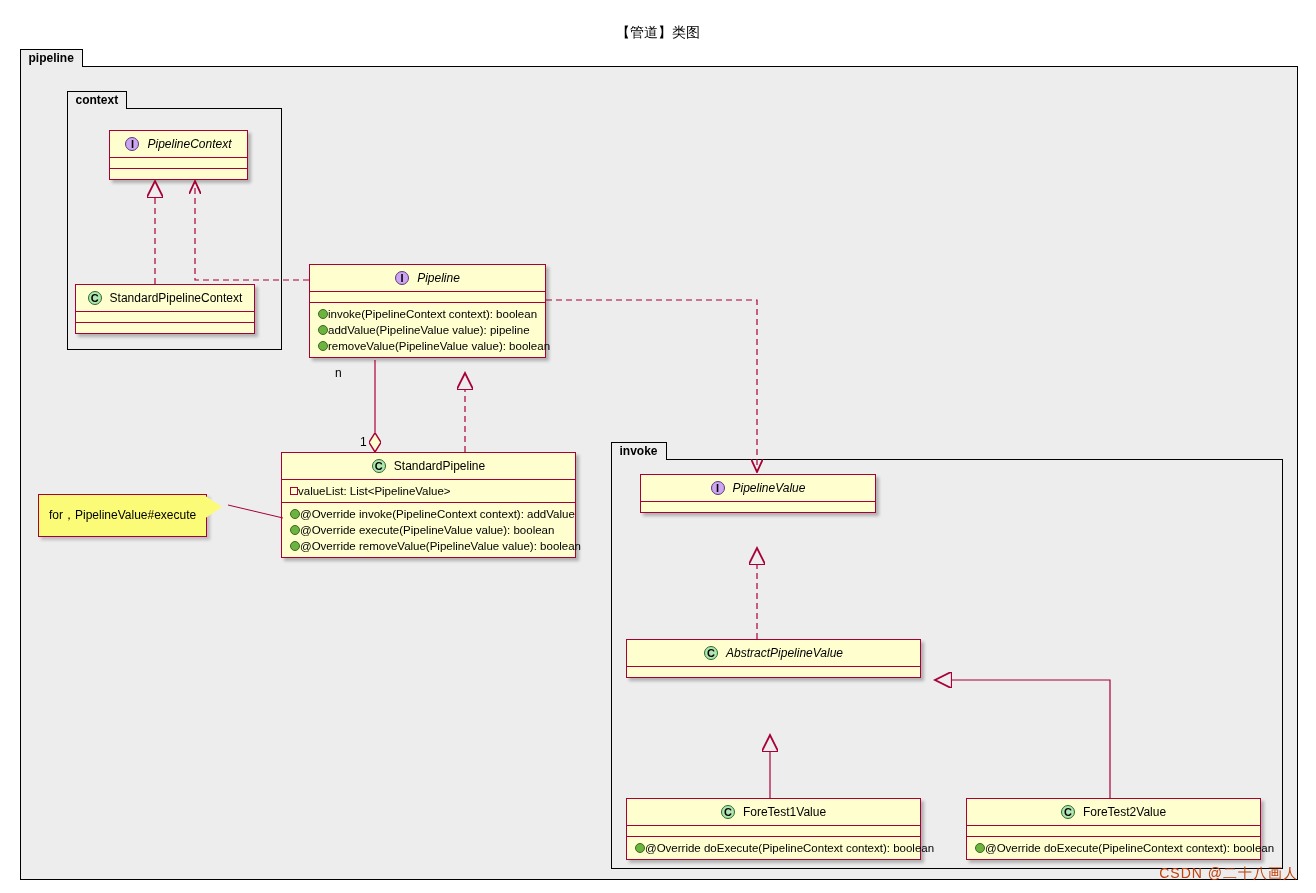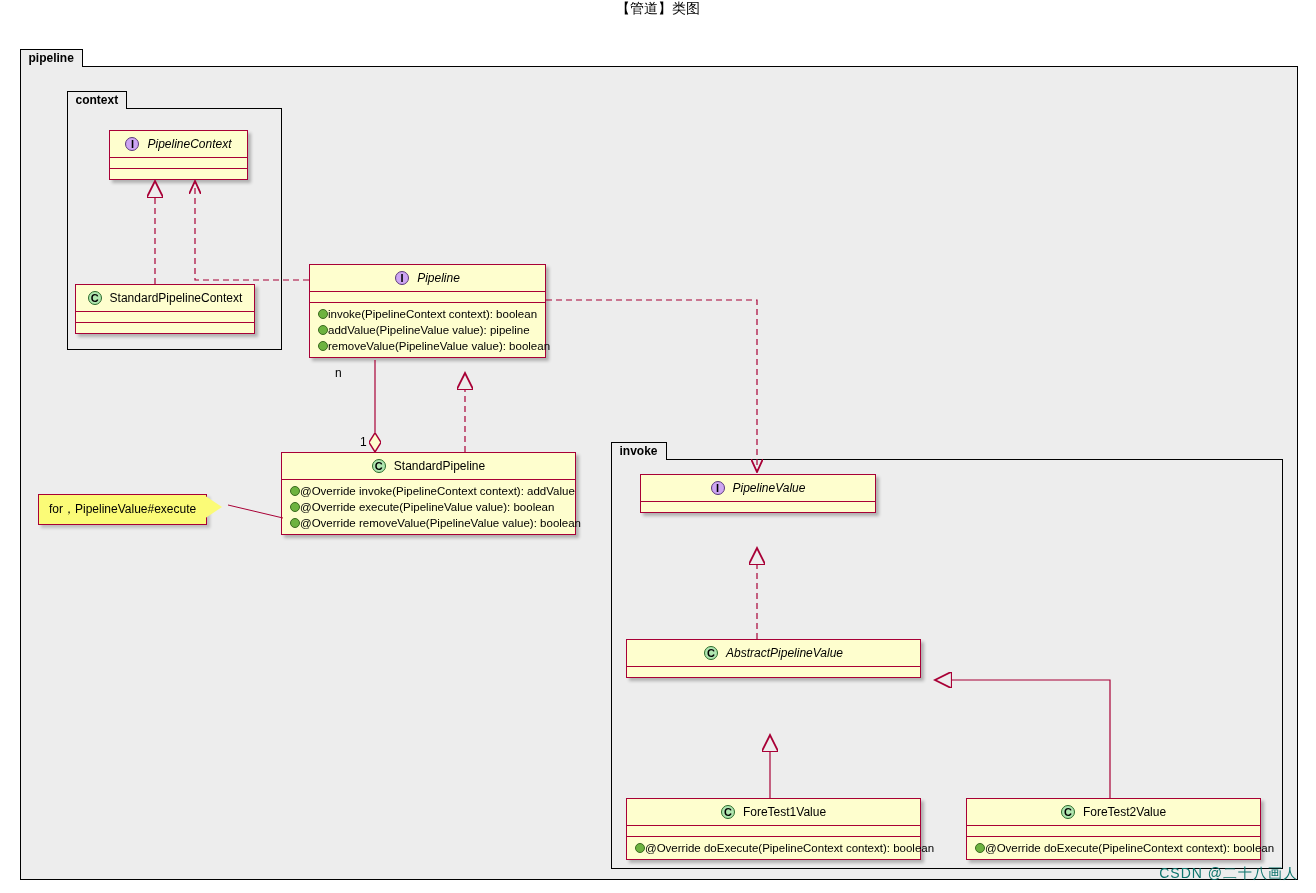--- a/index.html
+++ b/index.html
@@ -1,35 +1,35 @@
 <!DOCTYPE html>
 <html><head>
 <meta charset="utf-8">
 <style>
   html,body{margin:0;padding:0;background:#fff;font-family:Arial,Helvetica,sans-serif;font-size:12px;color:#000;width:1316px;height:893px;overflow:hidden}
-  .title{width:100%;text-align:center;font-size:14px;padding-top:0}
+  .title{width:100%;text-align:center;font-size:14px;padding-top:24px}
   .pkg{position:absolute;background:#ededed;border:1.5px solid #000}
   .pkg-tab{position:absolute;top:-18px;left:-1.5px;border:1.5px solid #000;border-bottom:none;background:#ededed;padding:1px 8px;font-weight:bold;font-size:12px;height:15px}
   .box{position:absolute;background:#fefece;border:1.5px solid #a80036;box-shadow:3px 3px 3px rgba(0,0,0,.25)}
   .box .head{display:flex;align-items:center;justify-content:center;gap:8px;padding:6px 10px;border-bottom:1.5px solid #a80036;font-style:italic}
   .box .head.plain{font-style:normal}
   .box .sect{border-bottom:1.5px solid #a80036;padding:3px 8px}
   .box .sect:last-child{border-bottom:none}
   .row{display:flex;align-items:center;padding:2px 0;font-size:11.5px;white-space:nowrap}
   .ico{width:14px;height:14px;border-radius:50%;display:flex;align-items:center;justify-content:center;font-size:11px;font-weight:bold;font-style:normal;box-sizing:border-box}
   .ico-i{background:#cda5f3;border:1px solid #5a3a7a;color:#000}
   .ico-c{background:#b0e6b0;border:1px solid #2a6a2a;color:#000}
   .dot{width:8px;height:8px;border-radius:50%;flex:0 0 8px}
   .dot-g{background:#6db33f;border:1px solid #3a6a1f}
   .sq{width:8px;height:8px;flex:0 0 8px;border:1.5px solid #a80036;box-sizing:border-box}
   .diam{width:8px;height:8px;flex:0 0 8px;transform:rotate(45deg);background:#e8c020;border:1px solid #8a6a10}
-  .note{position:absolute;background:#fbfb77;border:1.5px solid #a80036;padding:6px 10px;font-size:12px;box-shadow:3px 3px 3px rgba(0,0,0,.2)}
+  .note{position:absolute;background:#fbfb77;border:1.5px solid #a80036;padding:12px 10px;font-size:12px;box-shadow:3px 3px 3px rgba(0,0,0,.2)}
   .note::after{content:"";position:absolute;right:-16px;top:0;border-left:18px solid #fbfb77;border-top:12px solid transparent;border-bottom:12px solid transparent}
   svg{position:absolute;left:0;top:0;pointer-events:none}
-  .watermark{position:absolute;right:18px;bottom:10px;color:#0f766e;font-size:14px;letter-spacing:1px}
+  .watermark{position:absolute;right:18px;bottom:10px;color:#c2410c;font-size:14px;letter-spacing:1px}
 </style>
 </head>
 <body>
 
 <div class="title">【管道】类图</div>
 
 <div class="pkg" style="left:20px;top:66px;width:1276px;height:812px">
   <div class="pkg-tab">pipeline</div>
 </div>
 
@@ -74,20 +74,26 @@
         <span class="dot dot-g"></span>
         <span>removeValue(PipelineValue value): boolean</span>
       </div>
   </div>
 </div>
 
 <div class="box" style="left:281px;top:452px;width:293px">
   <div class="head plain">
     <span class="ico ico-c">C</span>
     <span>StandardPipeline</span>
+  </div>
+  <div class="sect">
+    <div class="row">
+        <span class="sq"></span>
+        <span>valueList: List&lt;PipelineValue&gt;</span>
+      </div>
   </div>
   <div class="sect">
     <div class="row">
         <span class="dot dot-g"></span>
         <span>@Override invoke(PipelineContext context): addValue</span>
       </div>
     <div class="row">
         <span class="dot dot-g"></span>
         <span>@Override execute(PipelineValue value): boolean</span>
       </div>

